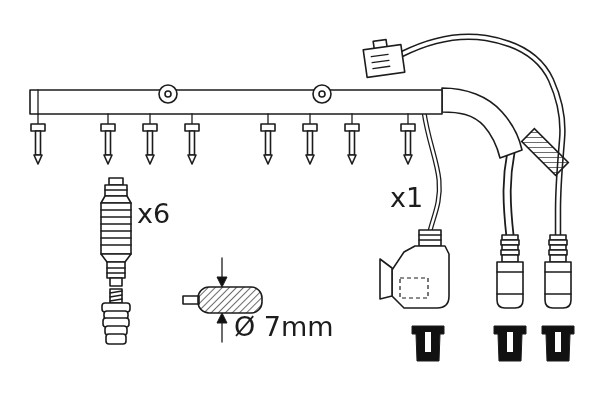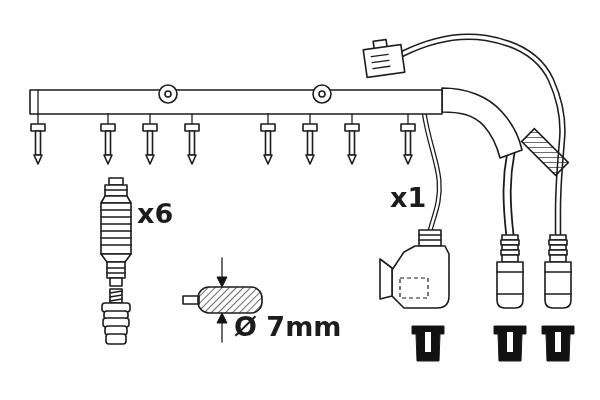--- a/index.html
+++ b/index.html
@@ -2,21 +2,21 @@
 <html style="--line: #1c1c1c; --bg: #ffffff; --solid: #111111;"><head>
 <meta charset="utf-8">
 <style>
   :root{
     --line:#1c1c1c;
     --bg:#ffffff;
     --solid:#111111;
   }
   *{margin:0;padding:0;box-sizing:border-box;}
   html,body{width:600px;height:400px;background:var(--bg);overflow:hidden;}
-  .stage{position:relative;width:492px;height:400px;background:var(--bg);font-weight:bold;}
+  .stage{position:relative;width:492px;height:400px;background:var(--bg);}
   svg{display:block;width:600px;height:400px;color:var(--line);}
   .ln{stroke:var(--line);fill:#ffffff;stroke-width:1.6;stroke-linejoin:round;}
   .ln-thin{stroke:var(--line);fill:none;stroke-width:1.3;stroke-linecap:round;}
   .wire-out{stroke:var(--line);fill:none;stroke-linecap:round;}
   .wire-in{stroke:#ffffff;fill:none;stroke-linecap:round;}
   .solid{fill:var(--solid);stroke:var(--line);stroke-width:1;}
   .dash{stroke:var(--line);fill:none;stroke-width:1.2;stroke-dasharray:4 3;}
   .hatched{stroke:var(--line);stroke-width:1.6;}
   text.lbl{
     font-family:"DejaVu Sans","Liberation Sans",sans-serif;

